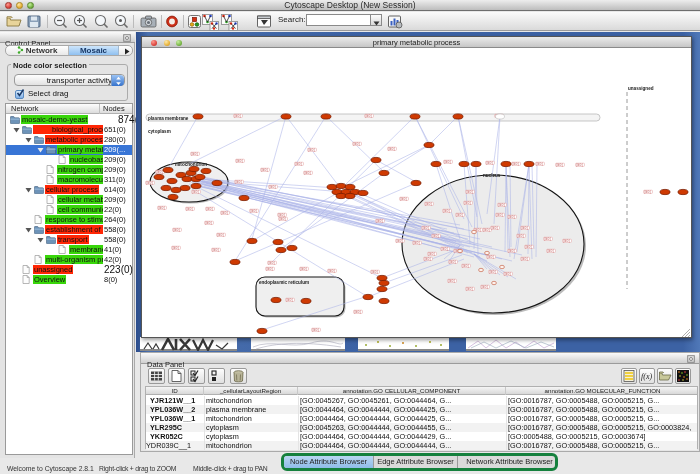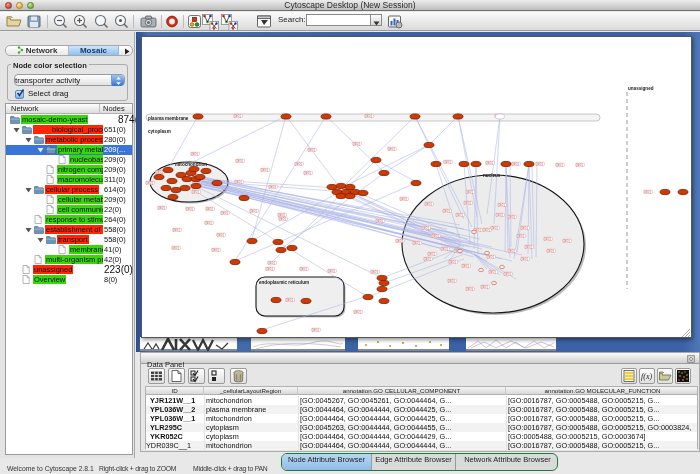--- a/index.html
+++ b/index.html
@@ -99,20 +99,27 @@
     <div style="position:absolute;left:386px;top:1px;width:18px;height:17px"><svg width="18" height="17" viewBox="0 0 18 17">
         <rect x="2.5" y="3" width="12" height="11" rx="1" fill="#f8f8f8" stroke="#555" stroke-width="0.9"></rect>
         <rect x="4.5" y="8" width="2" height="4.5" fill="#3a60c0"></rect>
         <rect x="7.5" y="5.5" width="2" height="7" fill="#3a60c0"></rect>
         <rect x="10.5" y="7" width="2" height="5.5" fill="#3a60c0"></rect>
         <circle cx="13" cy="12" r="3" fill="#b8bcc0" stroke="#555" stroke-width="0.8"></circle>
       </svg></div>
 </div>
 
 <div class="abs" style="left:0;top:32px;width:135px;height:426px;background:#e4e4e4;border-right:1px solid #aaa">
+  <div class="abs" style="left:0;top:0;width:135px;height:11px;background:linear-gradient(#fafafa,#cfcfcf);border-bottom:1px solid #9b9b9b">
+    <span style="font-size:7.5px;line-height:11px;padding-left:5px;color:#222">Control Panel</span>
+    <svg width="8" height="8" viewBox="0 0 8 8" style="position:absolute;right:4px;top:1.5px">
+        <rect x="0.7" y="0.7" width="6.6" height="6.6" fill="none" stroke="#888" stroke-width="1"></rect>
+        <circle cx="4" cy="4" r="1.6" fill="none" stroke="#888" stroke-width="0.9"></circle>
+      </svg>
+  </div>
 
   <div class="abs" style="left:5px;top:13px;width:128px;height:11px;background:linear-gradient(#ffffff,#e8e8e8);border:1px solid #a8a8a8;border-radius:5px;overflow:hidden">
     <div class="abs" style="left:0;top:0;width:63px;height:100%;border-right:1px solid #b8b8b8;font-size:8px;font-weight:bold;color:#333;text-align:center;line-height:10px">
       <svg width="7" height="8" viewBox="0 0 7 8" style="vertical-align:-1px">
           <circle cx="2" cy="1.5" r="1.2" fill="#3fae2a"></circle>
           <circle cx="5" cy="4" r="1.2" fill="#3fae2a"></circle>
           <circle cx="2" cy="6.5" r="1.2" fill="#3fae2a"></circle>
           <path d="M2 1.5 L5 4 L2 6.5" stroke="#3fae2a" stroke-width="0.6" fill="none"></path>
         </svg>
       Network</div>
@@ -120,21 +127,21 @@
     <div class="abs" style="left:113px;top:0;width:15px;height:100%">
         <svg width="6" height="7" viewBox="0 0 6 7" style="position:absolute;left:4.5px;top:1.5px;display:block">
           <path d="M1 0.5 L5.5 3.5 L1 6.5 Z" fill="#222"></path>
         </svg>
       </div>
   </div>
 
   <div class="abs" style="left:7px;top:32px;width:121px;height:37px;border:1px solid #ababab;border-radius:3px">
     <span class="abs" style="left:3px;top:-4px;background:#e4e4e4;padding:0 2px;font-size:7.5px;font-weight:bold;color:#222">Node color selection</span>
     <div class="abs" style="left:6px;top:9px;width:111px;height:12px;background:linear-gradient(#ffffff,#e2e2e2);border:1px solid #9a9a9a;border-radius:4px">
-      <span style="position:absolute;left:0;top:0;width:97px;text-align:left;font-size:8px;line-height:11px;color:#111">transporter activity</span>
+      <span style="position:absolute;left:0;top:0;width:97px;text-align:right;font-size:8px;line-height:11px;color:#111">transporter activity</span>
       <div class="abs" style="right:0px;top:0px;width:13px;height:10.5px;background:linear-gradient(#9cc4f5,#3572cc);border-radius:0 4px 4px 0;border-left:1px solid #7a9cc8">
         <svg width="9" height="10" viewBox="0 0 9 10" style="position:absolute;left:2px;top:0.5px;display:block">
             <path d="M4.5 0.8 L6.8 3.6 L2.2 3.6 Z" fill="#fff"></path>
             <path d="M4.5 9 L2.2 6.2 L6.8 6.2 Z" fill="#fff"></path>
           </svg>
       </div>
     </div>
     <div class="abs" style="left:7px;top:24.5px;width:9px;height:9px;background:linear-gradient(#d7eafc,#7fb0e8);border:1px solid #5a8ac0;border-radius:2px">
       <svg width="9" height="10" viewBox="0 0 9 10" style="position:absolute;left:-0.5px;top:-2.5px">
           <path d="M1.5 5 L3.5 7.5 L7.5 1.5" fill="none" stroke="#1a3a68" stroke-width="1.6"></path>
@@ -373,20 +380,26 @@
       </svg>
   </div>
   <div class="abs" style="left:330px;top:305px;width:90px;height:14px;background:#fff;border-bottom:2px solid #888">
     <svg width="90" height="14" viewBox="0 0 90 14">
         <path d="M2 11 L12 4 L20 11 L30 3 L40 11 L50 5 L58 11 L68 4 L78 11 L88 6" stroke="#b9c" stroke-width="0.6" fill="none"></path>
         <path d="M5 11 L18 5 L30 11 L45 4 L60 11 L75 5 L88 10" stroke="#9ab" stroke-width="0.6" fill="none"></path>
       </svg>
   </div>
 
   <div class="abs" style="left:5px;top:4px;width:551px;height:302px;background:#fff;border:1px solid #555;box-shadow:1px 2px 4px rgba(0,0,0,.4)">
+    <div class="abs" style="left:0;top:0;width:100%;height:11px;background:linear-gradient(#ebebeb,#c6c6c6);border-bottom:1px solid #8a8a8a">
+      <div class="abs" style="left:9px;top:2.5px;width:6px;height:6px;border-radius:50%;background:radial-gradient(circle at 35% 30%,#ff9a90,#dd4840 60%,#b33028)"></div>
+      <div class="abs" style="left:22px;top:2.5px;width:6px;height:6px;border-radius:50%;background:radial-gradient(circle at 35% 30%,#ffe9a8,#e8b33c 60%,#c08a20)"></div>
+      <div class="abs" style="left:34px;top:2.5px;width:6px;height:6px;border-radius:50%;background:radial-gradient(circle at 35% 30%,#c8efa0,#7ab748 60%,#4f8a28)"></div>
+      <div style="text-align:center;font-size:7.5px;line-height:11px;color:#222">primary metabolic process</div>
+    </div>
     <svg width="549" height="289" viewBox="0 0 549 289" style="position:absolute;left:0;top:12px">
         <ellipse cx="48.5" cy="134.5" rx="39" ry="20" fill="rgba(60,60,60,.35)"></ellipse>
         <ellipse cx="47" cy="133" rx="39" ry="20" fill="#efefef" stroke="#151515" stroke-width="1.1"></ellipse>
         <ellipse cx="353" cy="197" rx="91" ry="69" fill="rgba(60,60,60,.35)"></ellipse>
         <ellipse cx="351" cy="195" rx="91" ry="69" fill="#ececec" stroke="#151515" stroke-width="1.1"></ellipse>
         <rect x="115.5" y="229.5" width="88" height="39" rx="9" fill="rgba(60,60,60,.35)"></rect>
         <rect x="114" y="228" width="88" height="39" rx="9" fill="#efefef" stroke="#151515" stroke-width="1.1"></rect>
         <rect x="4" y="65" width="454" height="7" rx="3.5" fill="#f4f4f4" stroke="#b0b0b0" stroke-width="0.7"></rect>
         <line x1="485" y1="43" x2="485" y2="240" stroke="#9a9a9a" stroke-width="1" stroke-dasharray="4,3"></line>
         <line x1="50" y1="128" x2="318" y2="176" stroke="#a9b2e8" stroke-width="0.6" opacity="0.9"></line>
@@ -986,21 +999,21 @@
           <span style="position:absolute;left:154px">[GO:0044464, GO:0044444, GO:0044444, G...</span>
           <span style="position:absolute;left:362px">[GO:0016787, GO:0005488, GO:0005215, G...</span>
           <span style="position:absolute;left:58px;top:0;width:1px;height:9px;background:#e4e4e4"></span>
           <span style="position:absolute;left:152px;top:0;width:1px;height:9px;background:#e4e4e4"></span>
           <span style="position:absolute;left:360px;top:0;width:1px;height:9px;background:#e4e4e4"></span>
         </div>
     </div>
   </div>
 </div>
 
-<div class="abs" style="left:281px;top:453px;width:277px;height:18px;background:#dadada;border:1px solid #15803d;border-radius:6px;overflow:hidden;font-size:7.5px;color:#222">
+<div class="abs" style="left:281px;top:453px;width:277px;height:18px;background:#dadada;border:3px solid #15803d;border-radius:6px;overflow:hidden;font-size:7.5px;color:#222">
   <div class="abs" style="left:0;top:0;width:90px;height:100%;background:linear-gradient(#b9d6f2,#8fbce8);text-align:center;line-height:11px;border-right:1px solid #9a9a9a">Node Attribute Browser</div>
   <div class="abs" style="left:90px;top:0;width:84px;height:100%;text-align:center;line-height:11px;border-right:1px solid #9a9a9a">Edge Attribute Browser</div>
   <div class="abs" style="left:174px;top:0;width:103px;height:100%;text-align:center;line-height:11px">Network Attribute Browser</div>
 </div>
 
 <div class="abs" style="left:0;top:464.5px;width:700px;height:9px;font-size:6.8px;color:#333">
   <span class="abs" style="left:7px;top:0">Welcome to Cytoscape 2.8.1</span>
   <span class="abs" style="left:99px;top:0;letter-spacing:-0.2px">Right-click + drag to ZOOM</span>
   <span class="abs" style="left:193px;top:0;letter-spacing:-0.2px">Middle-click + drag to PAN</span>
 </div>

